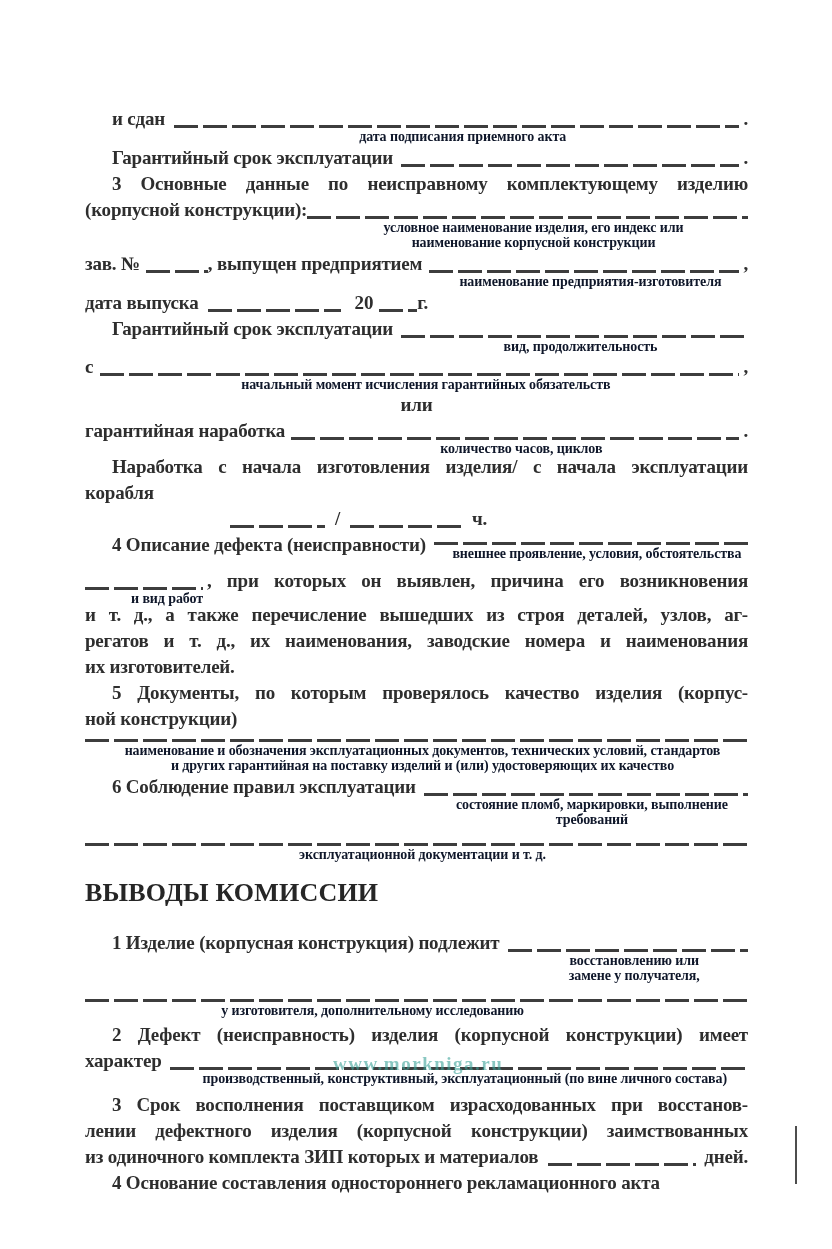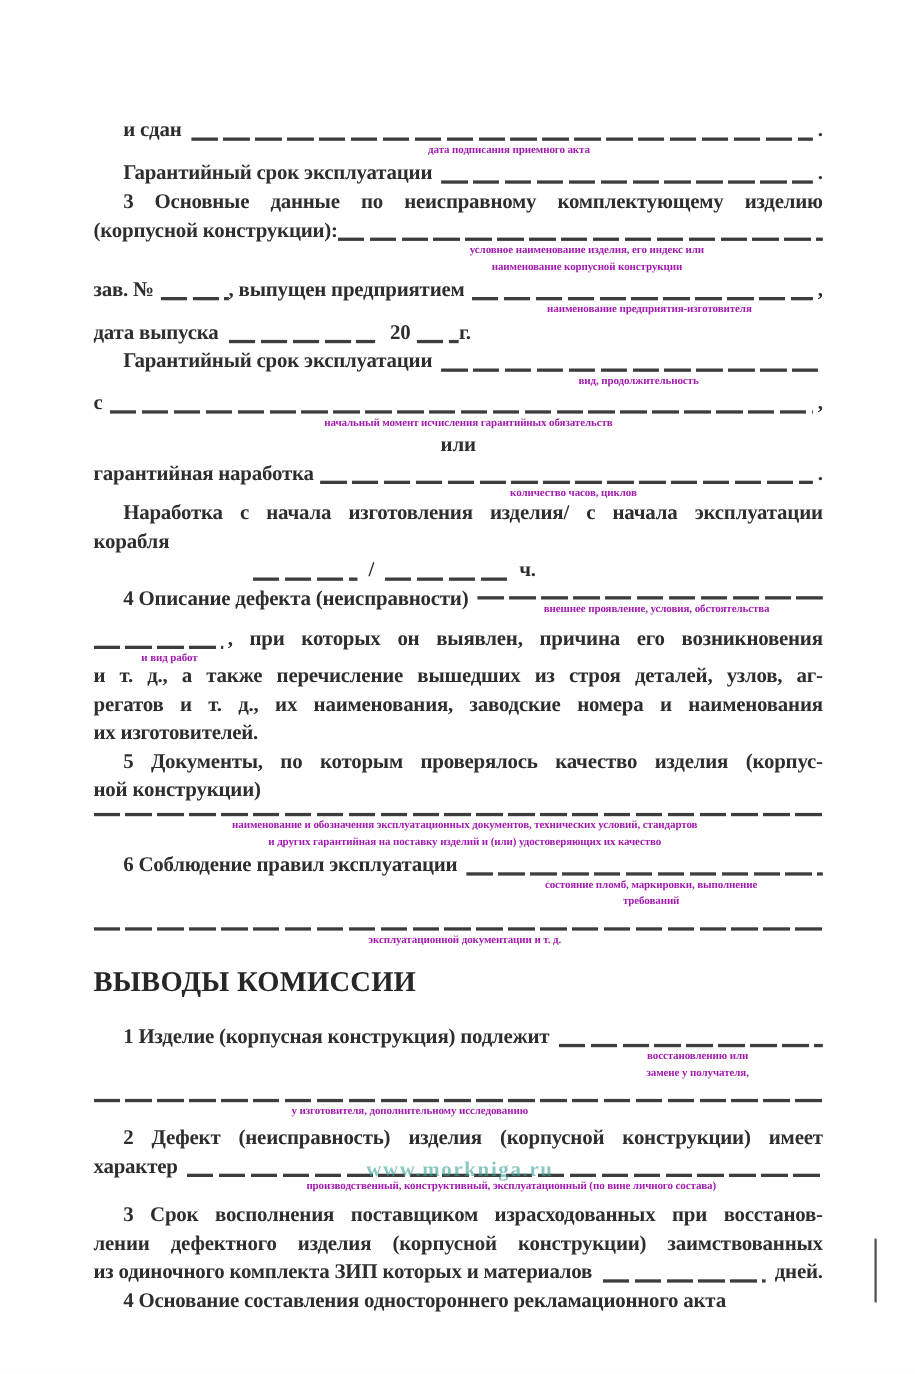--- a/index.html
+++ b/index.html
@@ -12,23 +12,23 @@
   .ln{display:flex;align-items:flex-end;}
   .txt{white-space:nowrap;}
   .ind{padding-left:27px;}
   .just{text-align:justify;text-align-last:justify;}
   .fill{flex:1 1 auto;height:3px;margin-bottom:4px;
     background:repeating-linear-gradient(90deg,#3d3d3d 0 24px,rgba(0,0,0,0) 24px 29px);}
   .fw{flex:1 1 auto;position:relative;display:flex;align-items:flex-end;min-width:0;}
   .fw .fill{flex:1 1 auto;}
   .fx{flex:0 0 auto;}
   .cap{position:absolute;top:100%;left:12px;right:0;margin-top:-3px;
-    font-size:10px;line-height:15px;text-align:center;letter-spacing:-0.1px;color:#a21caf;}
+    font-size:14px;line-height:15px;text-align:center;letter-spacing:-0.1px;color:#0f172a;}
   .cap div{white-space:nowrap;}
-  .cap.left{text-align:center;padding-left:8px;}
+  .cap.left{text-align:right;padding-left:8px;}
   .cap.shiftl{right:100px;}
   .punct{margin-left:4px;}
   .mbc1{margin-bottom:13px;}
   .mbc2{margin-bottom:28px;}
   .center{justify-content:center;}
   .heading{font-size:26px;line-height:30px;text-align:left;letter-spacing:0.2px;
     margin:0 0 22px 0;color:#262626;}
   .watermark{position:absolute;left:333px;top:1053px;font-size:19px;line-height:22px;
     font-weight:bold;letter-spacing:1.5px;color:rgba(58,162,151,0.60);
     font-family:"Liberation Serif","DejaVu Serif",serif;}

